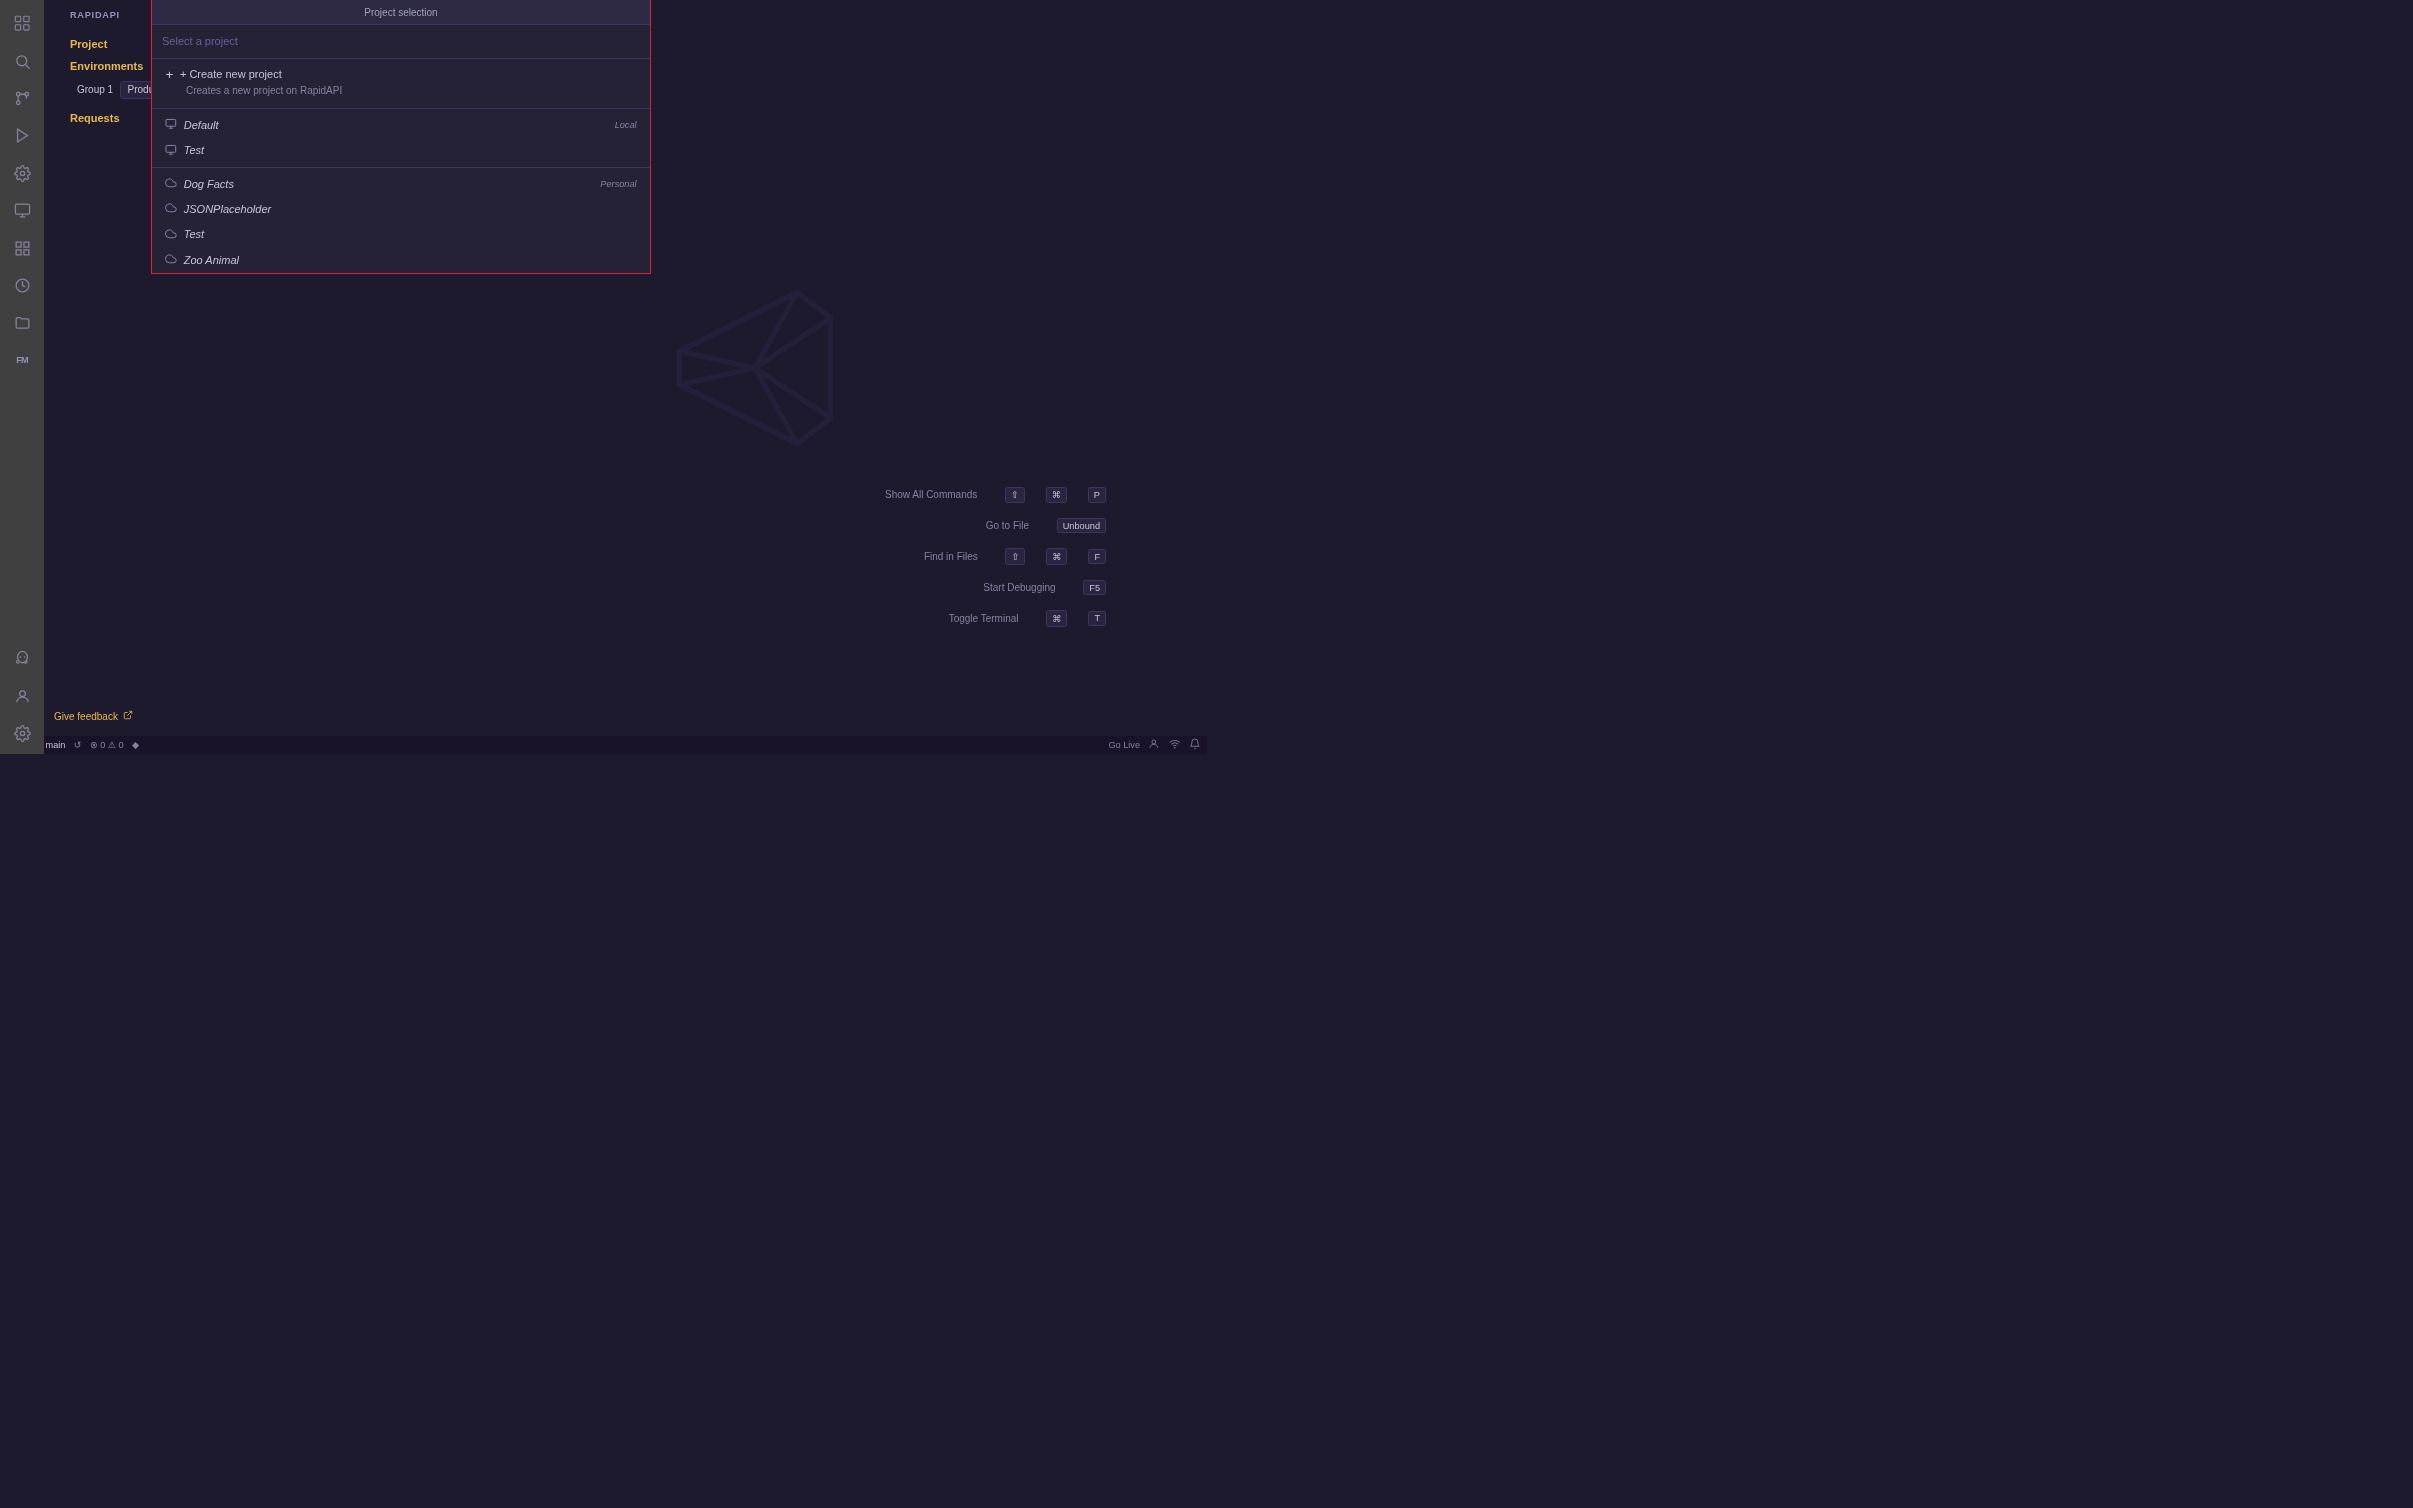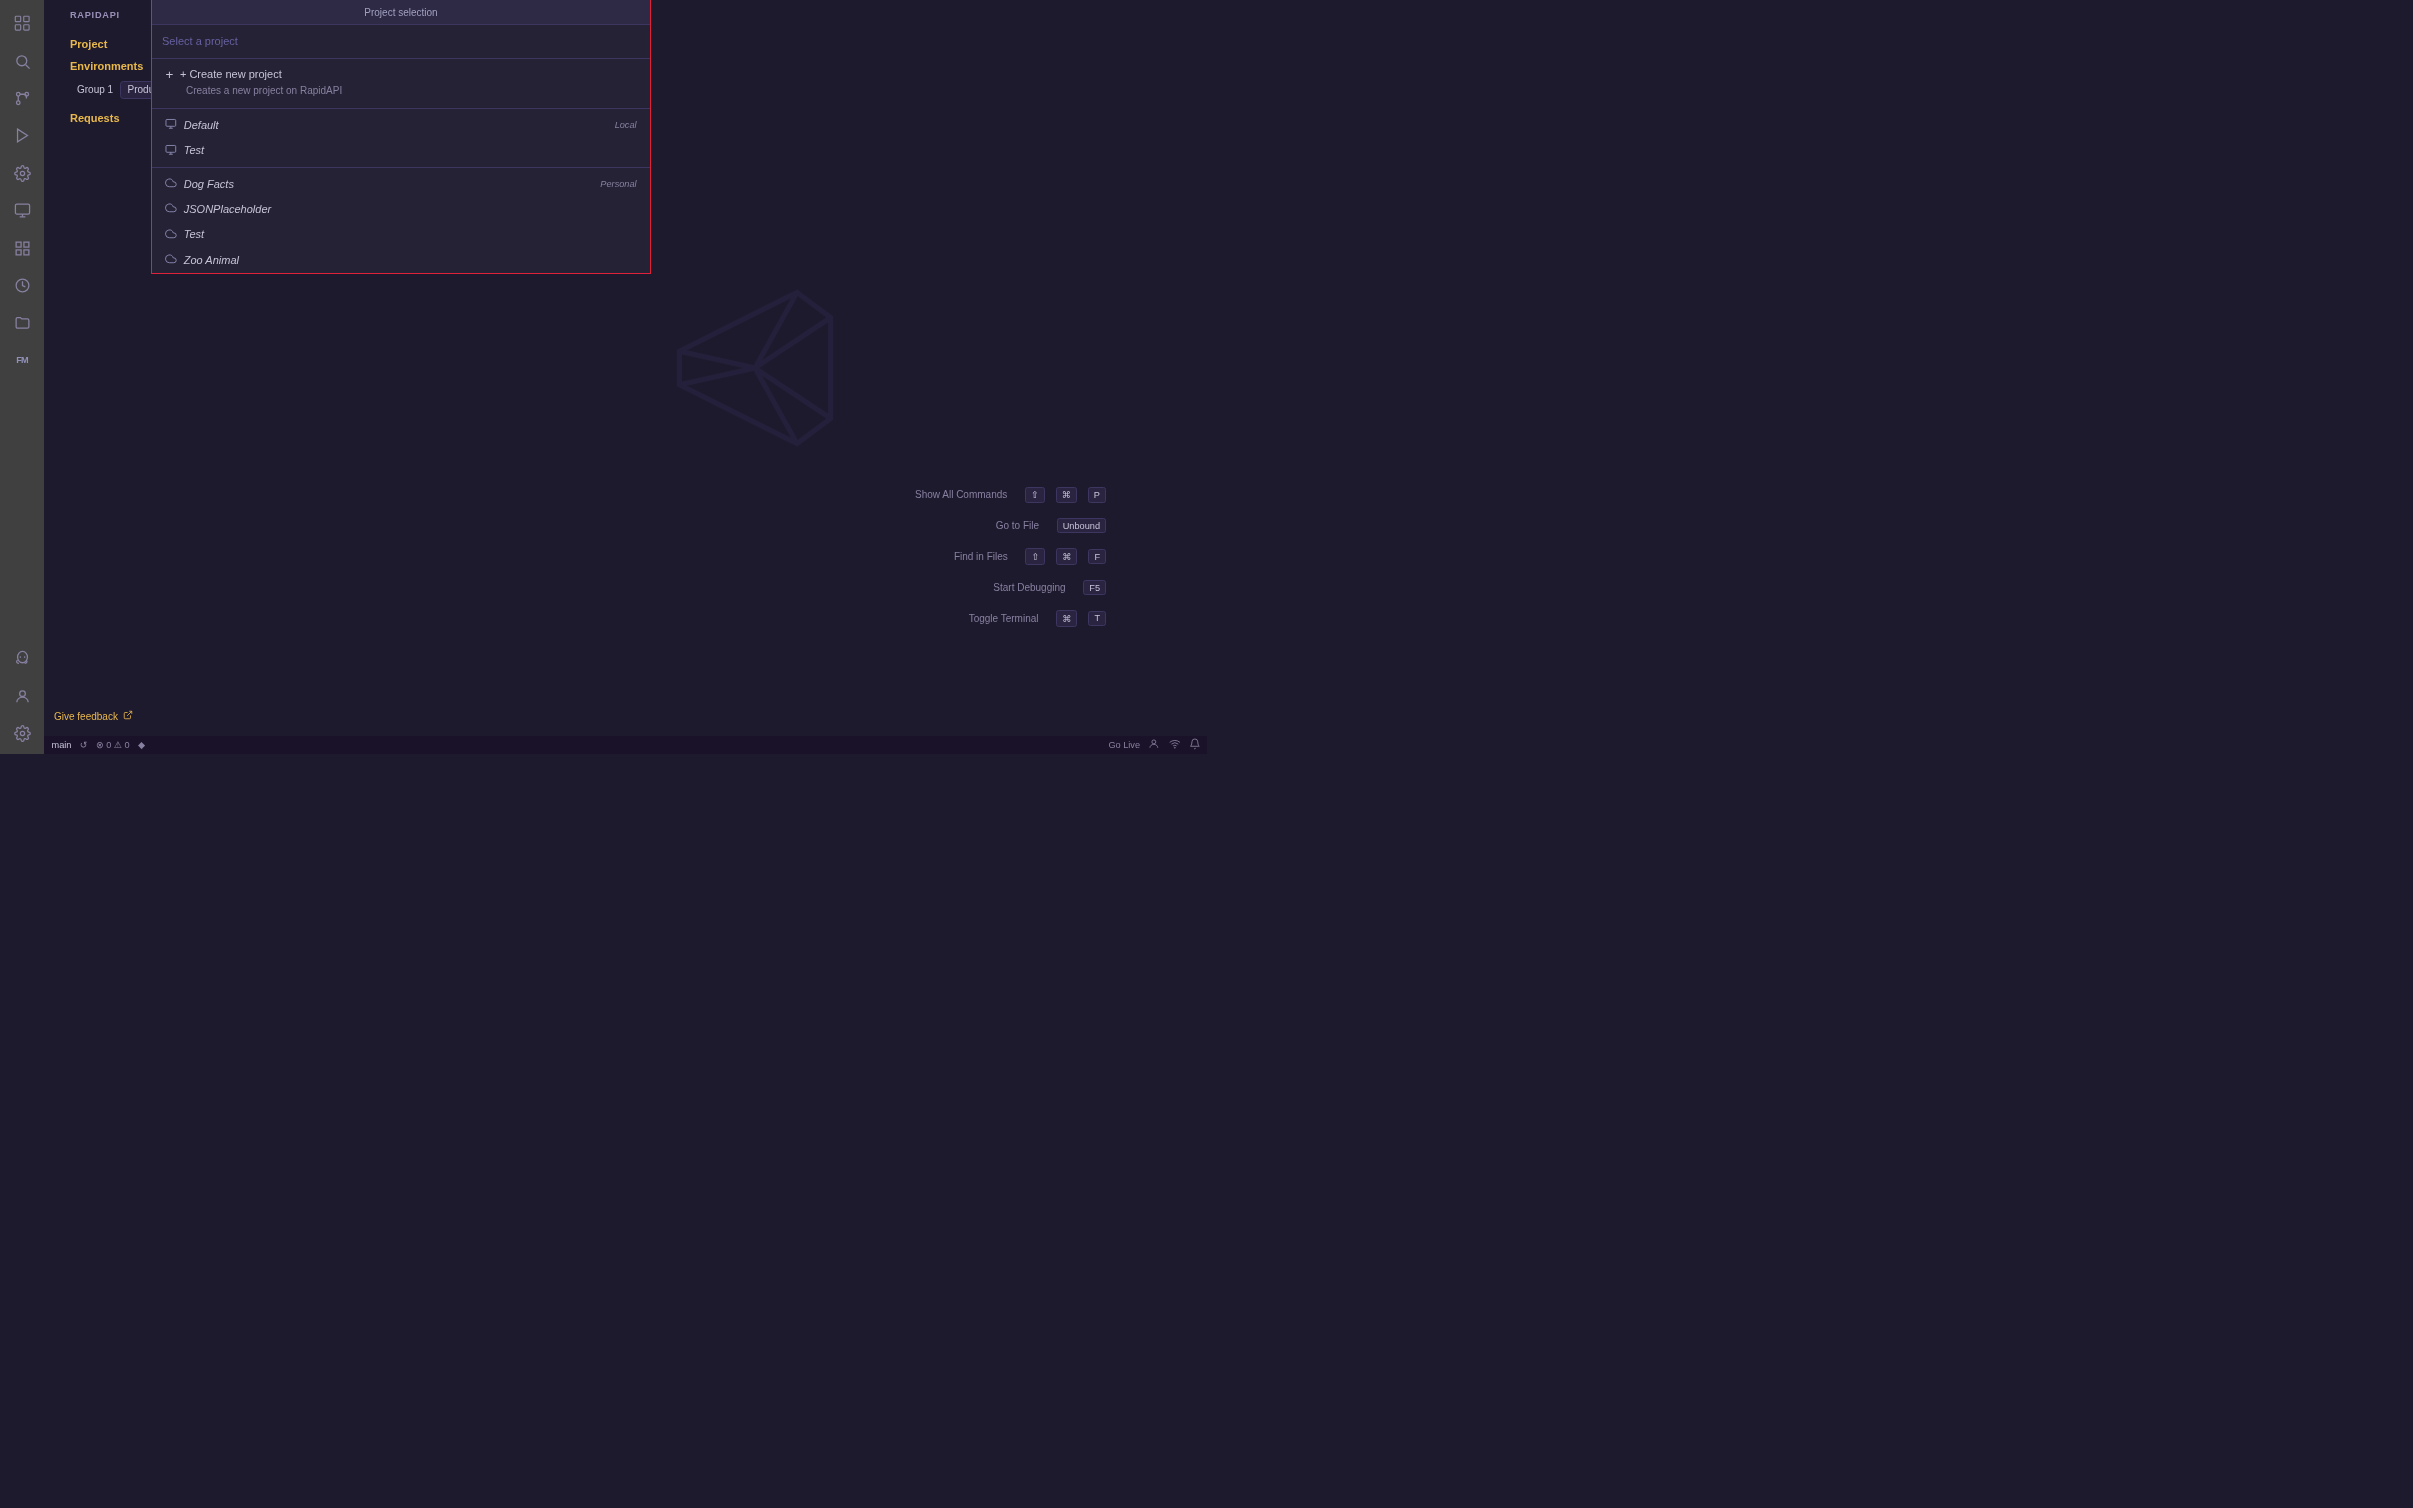--- a/index.html
+++ b/index.html
@@ -173,21 +173,21 @@
       bottom: 109px;
       right: 101px;
       display: flex;
       flex-direction: column;
       gap: 15px;
       align-items: flex-end;
     }
     .shortcut-row {
       display: flex;
       align-items: center;
-      gap: 11px;
+      gap: 21px;
       color: #8880a0;
       font-size: 10px;
     }
     .shortcut-label {
       color: #8880a0;
       margin-right: 6.7px;
     }
     .kbd {
       background: #2a2440;
       border: 0.8px solid #3d3660;
@@ -205,21 +205,21 @@
       background: #1a1228;
       display: flex;
       align-items: center;
       padding: 0 6.7px;
       font-size: 9.2px;
       color: #8880a0;
       gap: 10px;
     }
     .status-left { display: flex; align-items: center; gap: 8.4px; }
     .status-right { margin-left: auto; display: flex; align-items: center; gap: 8.4px; }
-    .status-branch { display: flex; align-items: center; gap: 14px; color: #c8c4d8; }
+    .status-branch { display: flex; align-items: center; gap: 8px; color: #c8c4d8; }
     .status-errors { display: flex; align-items: center; gap: 2.5px; }
 
     
     .modal-overlay {
       position: absolute;
       top: 0; left: 0; right: 0; bottom: 0;
       z-index: 100;
     }
 
     .project-selection-modal {

